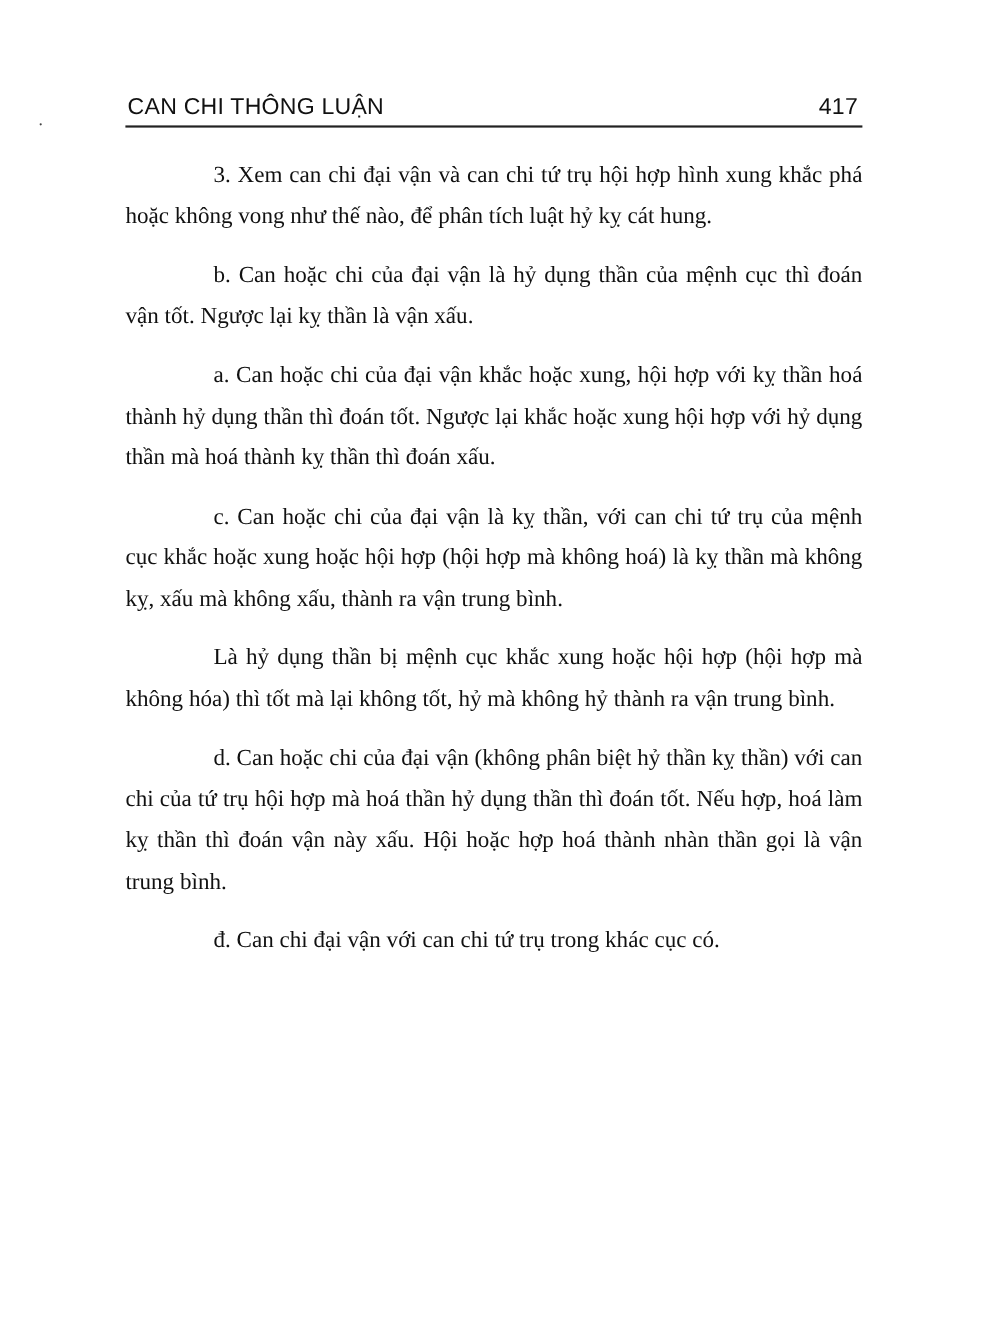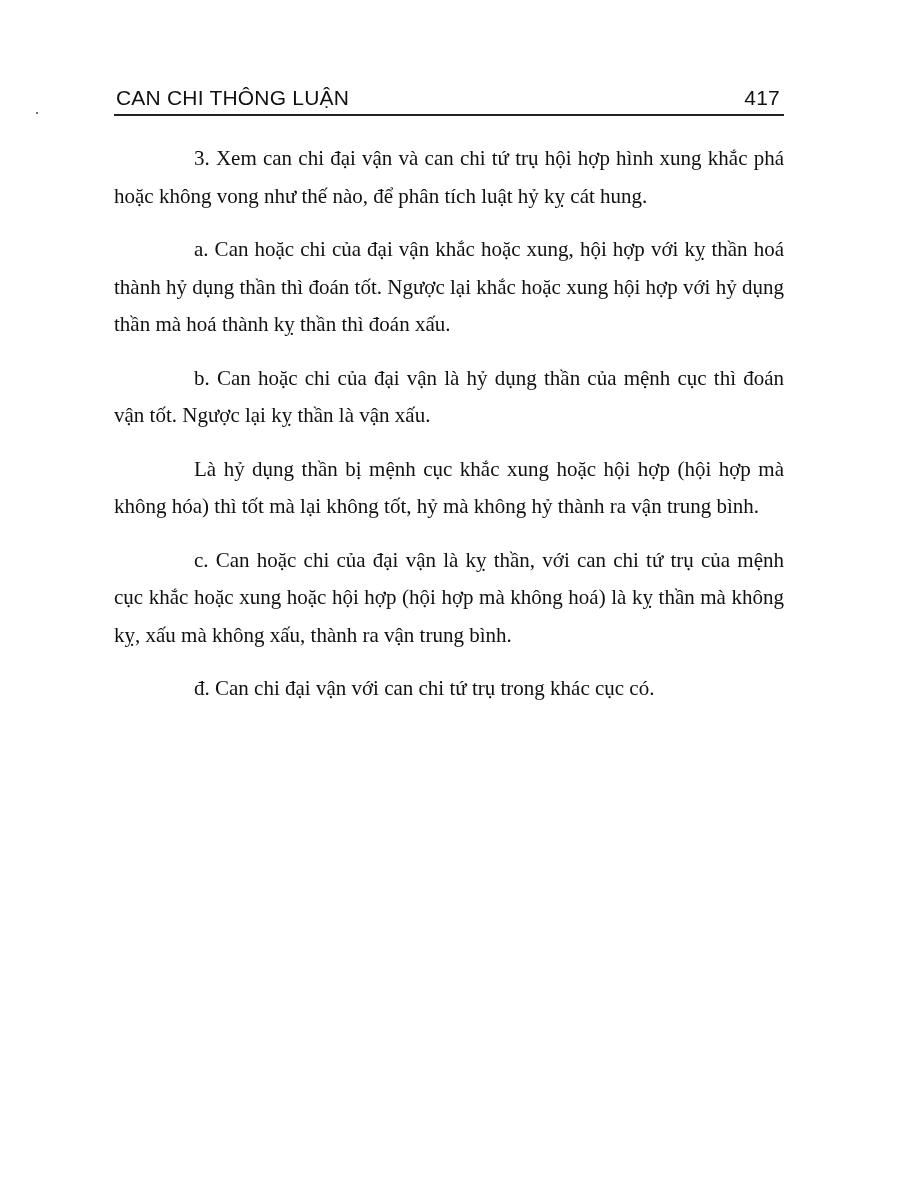--- a/index.html
+++ b/index.html
@@ -59,19 +59,20 @@
 <span class="speck" style="left:36px; top:112px;"></span>
 
 <div class="page">
   <div class="running-header">
     <span class="title">CAN CHI THÔNG LUẬN</span>
     <span class="page-num">417</span>
   </div>
 
   <div class="body-text">
     <p>3. Xem can chi đại vận và can chi tứ trụ hội hợp hình xung khắc phá hoặc không vong như thế nào, để phân tích luật hỷ kỵ cát hung.</p>
+    <p>b. Can hoặc chi của đại vận là hỷ dụng thần của mệnh cục thì đoán vận tốt. Ngược lại kỵ thần là vận xấu.</p>
     <p>a. Can hoặc chi của đại vận khắc hoặc xung, hội hợp với kỵ thần hoá thành hỷ dụng thần thì đoán tốt. Ngược lại khắc hoặc xung hội hợp với hỷ dụng thần mà hoá thành kỵ thần thì đoán xấu.</p>
-    <p>b. Can hoặc chi của đại vận là hỷ dụng thần của mệnh cục thì đoán vận tốt. Ngược lại kỵ thần là vận xấu.</p>
+    <p>c. Can hoặc chi của đại vận là kỵ thần, với can chi tứ trụ của mệnh cục khắc hoặc xung hoặc hội hợp (hội hợp mà không hoá) là kỵ thần mà không kỵ, xấu mà không xấu, thành ra vận trung bình.</p>
     <p>Là hỷ dụng thần bị mệnh cục khắc xung hoặc hội hợp (hội hợp mà không hóa) thì tốt mà lại không tốt, hỷ mà không hỷ thành ra vận trung bình.</p>
-    <p>c. Can hoặc chi của đại vận là kỵ thần, với can chi tứ trụ của mệnh cục khắc hoặc xung hoặc hội hợp (hội hợp mà không hoá) là kỵ thần mà không kỵ, xấu mà không xấu, thành ra vận trung bình.</p>
+    <p>d. Can hoặc chi của đại vận (không phân biệt hỷ thần kỵ thần) với can chi của tứ trụ hội hợp mà hoá thần hỷ dụng thần thì đoán tốt. Nếu hợp, hoá làm kỵ thần thì đoán vận này xấu. Hội hoặc hợp hoá thành nhàn thần gọi là vận trung bình.</p>
     <p>đ. Can chi đại vận với can chi tứ trụ trong khác cục có.</p>
   </div>
 </div>
 
 </body></html>

